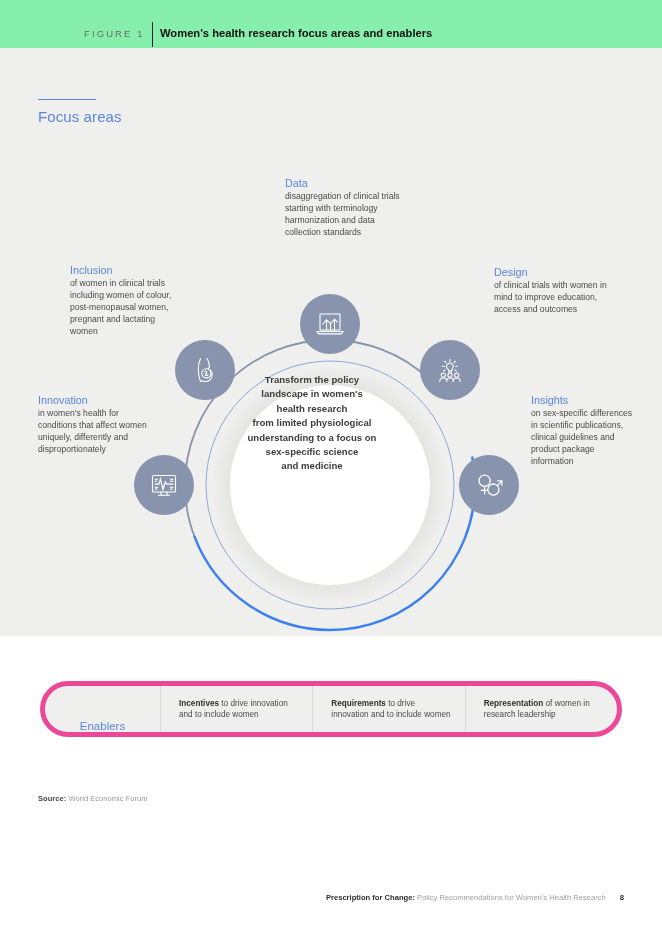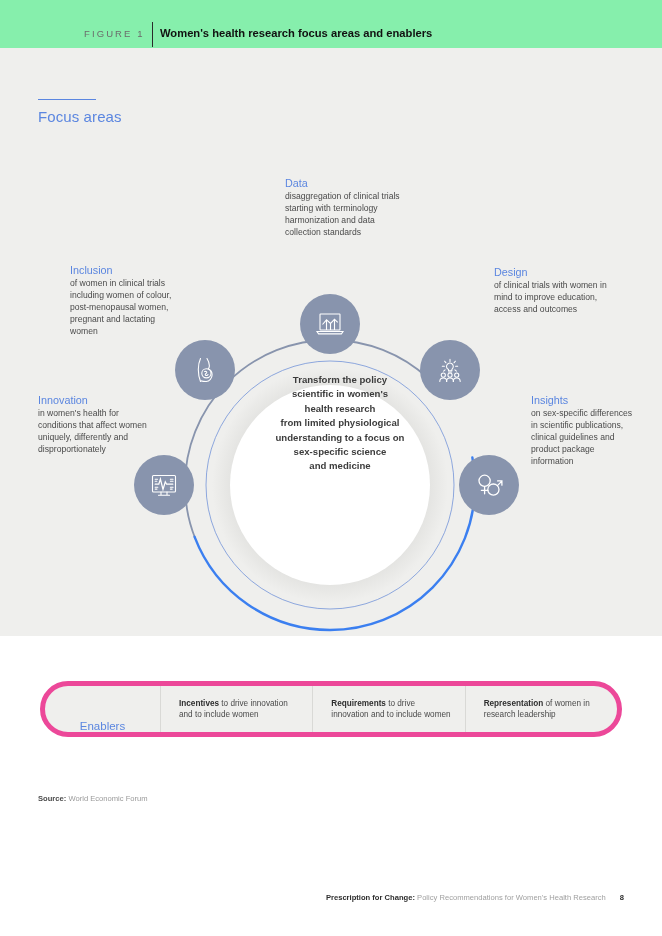--- a/index.html
+++ b/index.html
@@ -43,21 +43,21 @@
   #label-inclusion { left: 70px;  top: 216px; width: 110px; }
   #label-design    { left: 494px; top: 218px; width: 120px; }
   #label-innovation{ left: 38px;  top: 346px; width: 118px; }
   #label-insights  { left: 531px; top: 346px; width: 104px; }
 
   
   .wheel { position: absolute; left: 164px; top: 200px; width: 332px; height: 400px; }
   .wheel svg { position: absolute; left: 0; top: 0; overflow: visible; }
 
   .center-text {
-    position: absolute; left: 76px; top: 125px; width: 200px;
+    position: absolute; left: 48px; top: 125px; width: 200px;
     text-align: center; font-size: 9.6px; line-height: 1.5;
     color: #3c3c3c; font-weight: bold;
   }
 
   .icon-circle {
     position: absolute; width: 60px; height: 60px; border-radius: 50%;
     background: #8894ad; display: flex; align-items: center; justify-content: center;
   }
   .icon-circle svg { position: static; display: block; }
   #icon-data       { left: 136px; top: 46px; }
@@ -151,21 +151,21 @@
 
         <circle cx="166" cy="237" r="124" fill="none" stroke="#6d8fd8" stroke-width="0.9" opacity="0.85"></circle>
 
         <circle cx="166" cy="237" r="145" fill="none" stroke="#3b7ff0" stroke-width="2.4" stroke-linecap="round" stroke-dasharray="430 480" stroke-dashoffset="-200" transform="rotate(-90 166 237)"></circle>
 
         <circle cx="166" cy="237" r="100" fill="#ffffff"></circle>
       </svg>
 
       <div class="center-text">
         <div>Transform the policy</div>
-        <div>scientific in women's</div>
+        <div>landscape in women's</div>
         <div>health research</div>
         <div>from limited physiological</div>
         <div>understanding to a focus on</div>
         <div>sex-specific science</div>
         <div>and medicine</div>
       </div>
 
       <div class="icon-circle" id="icon-data">
         <svg width="34" height="34" viewBox="0 0 34 34" fill="none" stroke="#fff" stroke-width="1.1">
           <rect x="7" y="7" width="20" height="16" rx="0.5"></rect>

